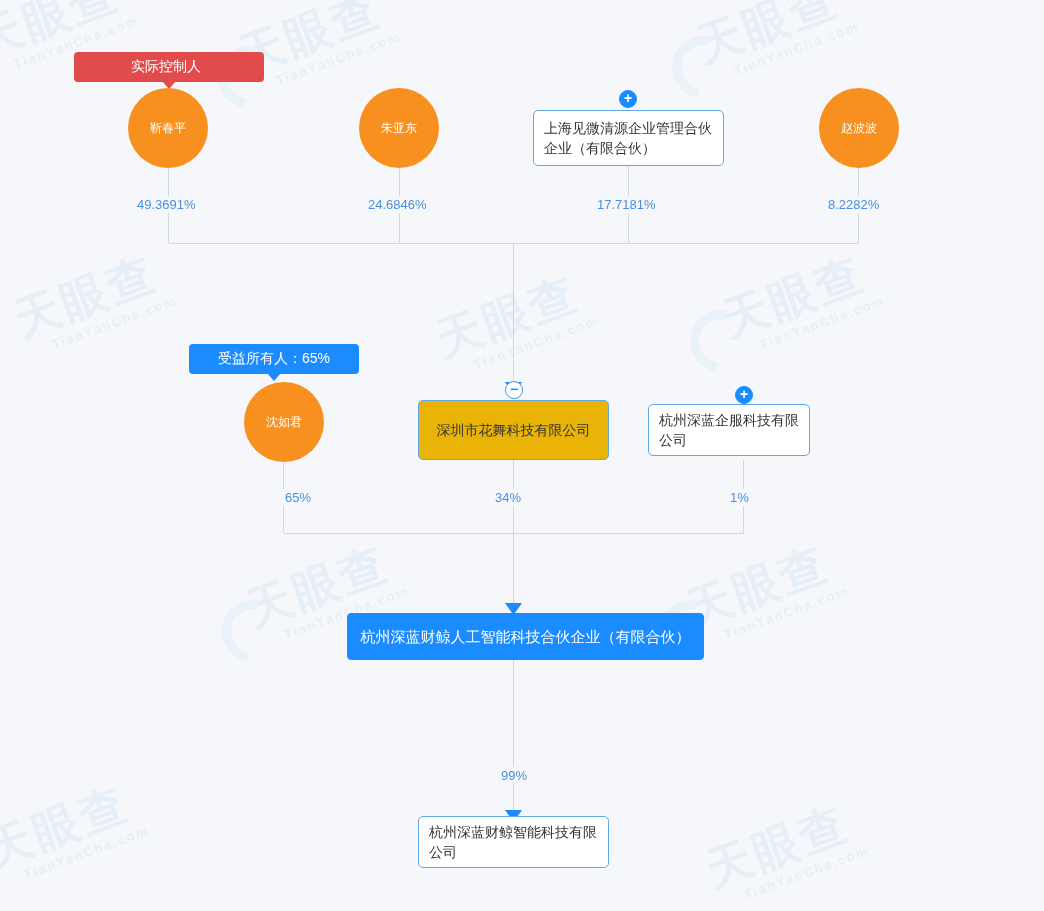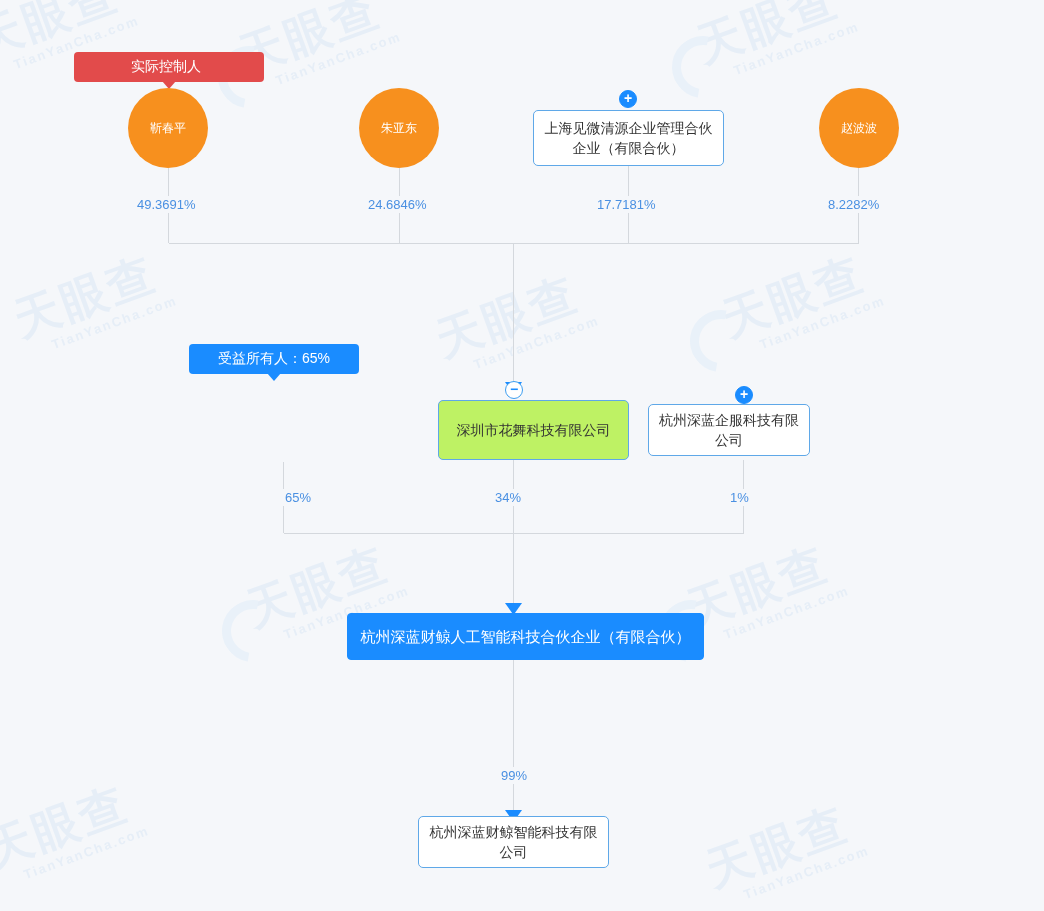--- a/index.html
+++ b/index.html
@@ -101,28 +101,26 @@
   .company {
     position: absolute;
     border: 1px solid #5fa8e8;
     border-radius: 5px;
     background: #ffffff;
     color: #333333;
     font-size: 14px;
     display: flex;
     align-items: center;
     justify-content: center;
-    text-align: center;
     line-height: 1.45;
     padding: 6px 10px;
     cursor: pointer;
   }
   .company.tinted {
-    background: #bef264;
-    margin-left: 20px;
+    background: #eab308;
   }
   .company.focus {
     background: #1a8cff;
     border-color: #1a8cff;
     color: #ffffff;
     font-size: 15px;
     border-radius: 4px;
   }
 
   
@@ -314,20 +312,23 @@
 
     <div class="pct" style="left:133px; top:196px;">49.3691%</div>
     <div class="pct" style="left:364px; top:196px;">24.6846%</div>
     <div class="pct" style="left:593px; top:196px;">17.7181%</div>
     <div class="pct" style="left:824px; top:196px;">8.2282%</div>
 
     <div class="badge badge-blue" style="left:189px; top:344px; width:170px;">
       <span class="badge-txt">受益所有人：65%</span>
     </div>
 
+    <div class="person" style="left:244px; top:382px;">
+      <span>沈如君</span>
+    </div>
 
     <div class="toggle toggle-minus" style="left:505px; top:381px;">
       <span>−</span>
     </div>
     <div class="company tinted" style="left:418px; top:400px; width:191px; height:60px;">
       <span>深圳市花舞科技有限公司</span>
     </div>
 
     <div class="toggle toggle-plus" style="left:735px; top:386px;">
       <span>+</span>

